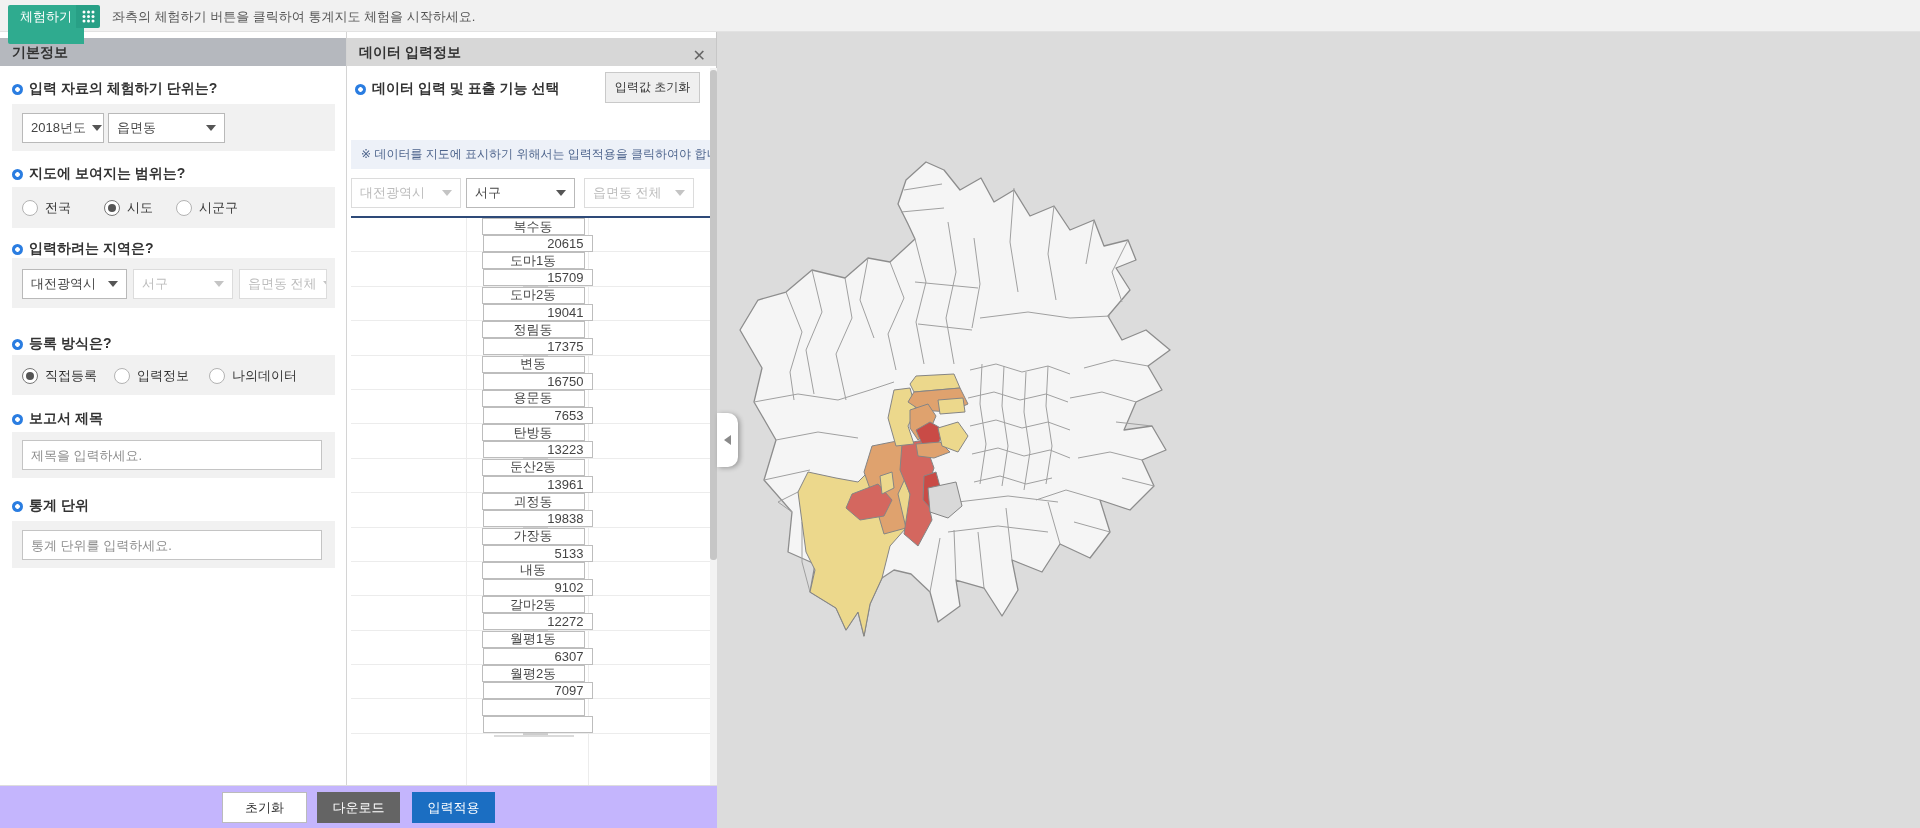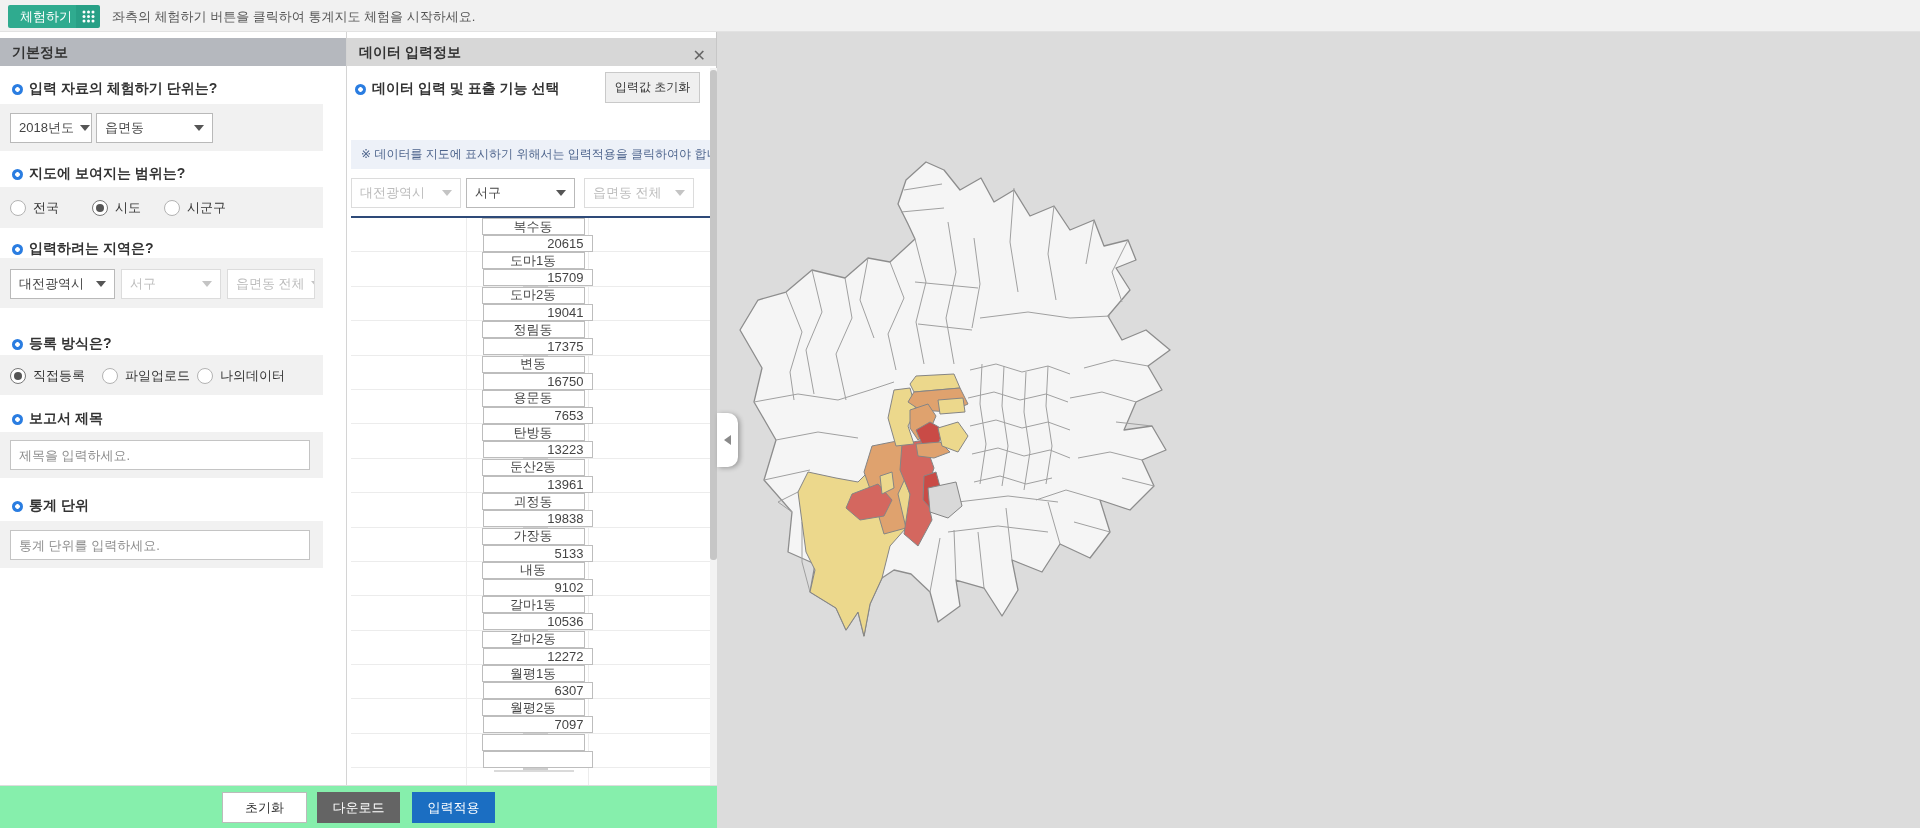--- a/index.html
+++ b/index.html
@@ -2,21 +2,21 @@
 <html><head>
 <meta charset="utf-8">
 <style>
   * { margin:0; padding:0; box-sizing:border-box; }
   html,body { width:1920px; height:828px; overflow:hidden;
     font-family:"Liberation Sans","DejaVu Sans",sans-serif; background:#dcdcdc; }
 
   
   .topbar { position:absolute; left:0; top:0; width:1920px; height:32px;
     background:#f1f1f1; border-bottom:1px solid #e2e2e2; z-index:30; }
-  .try-btn { position:absolute; left:8px; top:5px; height:23px; padding:0 12px;
+  .try-btn { position:absolute; left:8px; top:5px; height:39px; padding:0 12px;
     background:#2fab8f; color:#fff; font-size:13px; line-height:23px;
     border-radius:2px 0 0 2px; cursor:pointer; }
   .grid-btn { position:absolute; left:76px; top:5px; width:24px; height:23px;
     background:#28a086; border-radius:0 2px 2px 0; display:flex;
     align-items:center; justify-content:center; cursor:pointer; }
   .topbar-text { position:absolute; left:112px; top:8px; font-size:13px; color:#555; }
 
   
   .left-panel { position:absolute; left:0; top:32px; width:347px; height:753px;
     background:#fff; border-right:1px solid #d4d4d4; z-index:20; }
@@ -26,21 +26,21 @@
     font-size:14px; font-weight:bold; color:#333; line-height:28px; padding-left:12px; }
   .left-panel .panel-header { background:#b5b8be; }
   .mid-panel  .panel-header { background:#d7d7d7; }
   .close-x { position:absolute; right:10px; top:4px; font-size:16px; color:#666;
     cursor:pointer; font-weight:normal; }
 
   .q-label { position:absolute; left:12px; font-size:14px; font-weight:bold;
     color:#333; display:flex; align-items:center; gap:6px; }
   .bullet { width:11px; height:11px; border-radius:50%; flex:0 0 11px;
     background:radial-gradient(circle at 50% 50%, #ffffff 0 2px, #2a7de1 2.6px); }
-  .gbox { position:absolute; left:0; width:323px; background:#f1f1f1; }
+  .gbox { position:absolute; left:12px; width:323px; background:#f1f1f1; }
 
   
   .sel { position:absolute; height:30px; background:#fff; border:1px solid #b9b9b9;
     font-size:13px; color:#444; display:flex; align-items:center;
     justify-content:space-between; padding:0 8px; cursor:pointer;
     white-space:nowrap; overflow:hidden; }
   .sel .caret { width:0; height:0; border-left:5px solid transparent;
     border-right:5px solid transparent; border-top:6px solid #555; flex:0 0 auto; margin-left:6px;}
   .sel.disabled { color:#bcbcbc; border-color:#dcdcdc; cursor:default; }
   .sel.disabled .caret { border-top-color:#c4c4c4; }
@@ -93,21 +93,21 @@
   
   .collapse-tab { position:absolute; left:717px; top:413px; width:21px; height:54px;
     background:#fff; border-radius:0 10px 10px 0;
     box-shadow:2px 1px 5px rgba(0,0,0,.3); z-index:25; cursor:pointer;
     display:flex; align-items:center; justify-content:center; }
   .collapse-tab .arrow-left { width:0; height:0; border-top:5px solid transparent;
     border-bottom:5px solid transparent; border-right:7px solid #8a8a8a; }
 
   
   .footer { position:absolute; left:0; top:785px; width:717px; height:43px;
-    background:#86efac; border-top:1px solid #ddd; z-index:40; }
+    background:#c4b5fd; border-top:1px solid #ddd; z-index:40; }
   .footer button { position:absolute; top:6px; height:31px; font-size:13px;
     cursor:pointer; font-family:inherit; }
   .btn-reset    { left:222px; width:85px; background:#fff; border:1px solid #bbb; color:#333; }
   .btn-download { left:317px; width:83px; background:#646464; border:1px solid #646464; color:#fff; }
   .btn-apply    { left:412px; width:83px; background:#1b6ec2; border:1px solid #1b6ec2; color:#fff; }
 
   
   .map-area { position:absolute; left:718px; top:32px; width:1202px; height:796px;
     background:#dcdcdc; }
   .map-area svg { display:block; }
@@ -201,21 +201,21 @@
     <span>등록 방식은?</span>
   </div>
   <div class="gbox" style="top:323px; height:40px;">
     <div id="method-radios">
         <div class="radio-item" style="left: 10px; top: 12px;">
           <span class="rdot on"></span>
           <span>직접등록</span>
         </div>
         <div class="radio-item" style="left: 102px; top: 12px;">
           <span class="rdot"></span>
-          <span>파일업로드</span>
+          <span>입력정보</span>
         </div>
         <div class="radio-item" style="left: 197px; top: 12px;">
           <span class="rdot"></span>
           <span>나의데이터</span>
         </div>
       </div>
   </div>
 
   <div class="q-label" style="top:378px;">
     <span class="bullet"></span>
@@ -335,26 +335,20 @@
       </div>
       <div class="trow">
         <input class="r-name" value="가장동" style="">
         <input class="r-val" value="5133" style="">
         <div class="swatch"></div>
         <div class="r-grey"></div>
       </div>
       <div class="trow">
         <input class="r-name" value="내동" style="">
         <input class="r-val" value="9102" style="">
-        <div class="swatch"></div>
-        <div class="r-grey"></div>
-      </div>
-      <div class="trow">
-        <input class="r-name" value="갈마1동" style="">
-        <input class="r-val" value="10536" style="">
         <div class="swatch"></div>
         <div class="r-grey"></div>
       </div>
       <div class="trow">
         <input class="r-name" value="갈마2동" style="">
         <input class="r-val" value="12272" style="">
         <div class="swatch"></div>
         <div class="r-grey"></div>
       </div>
       <div class="trow">

